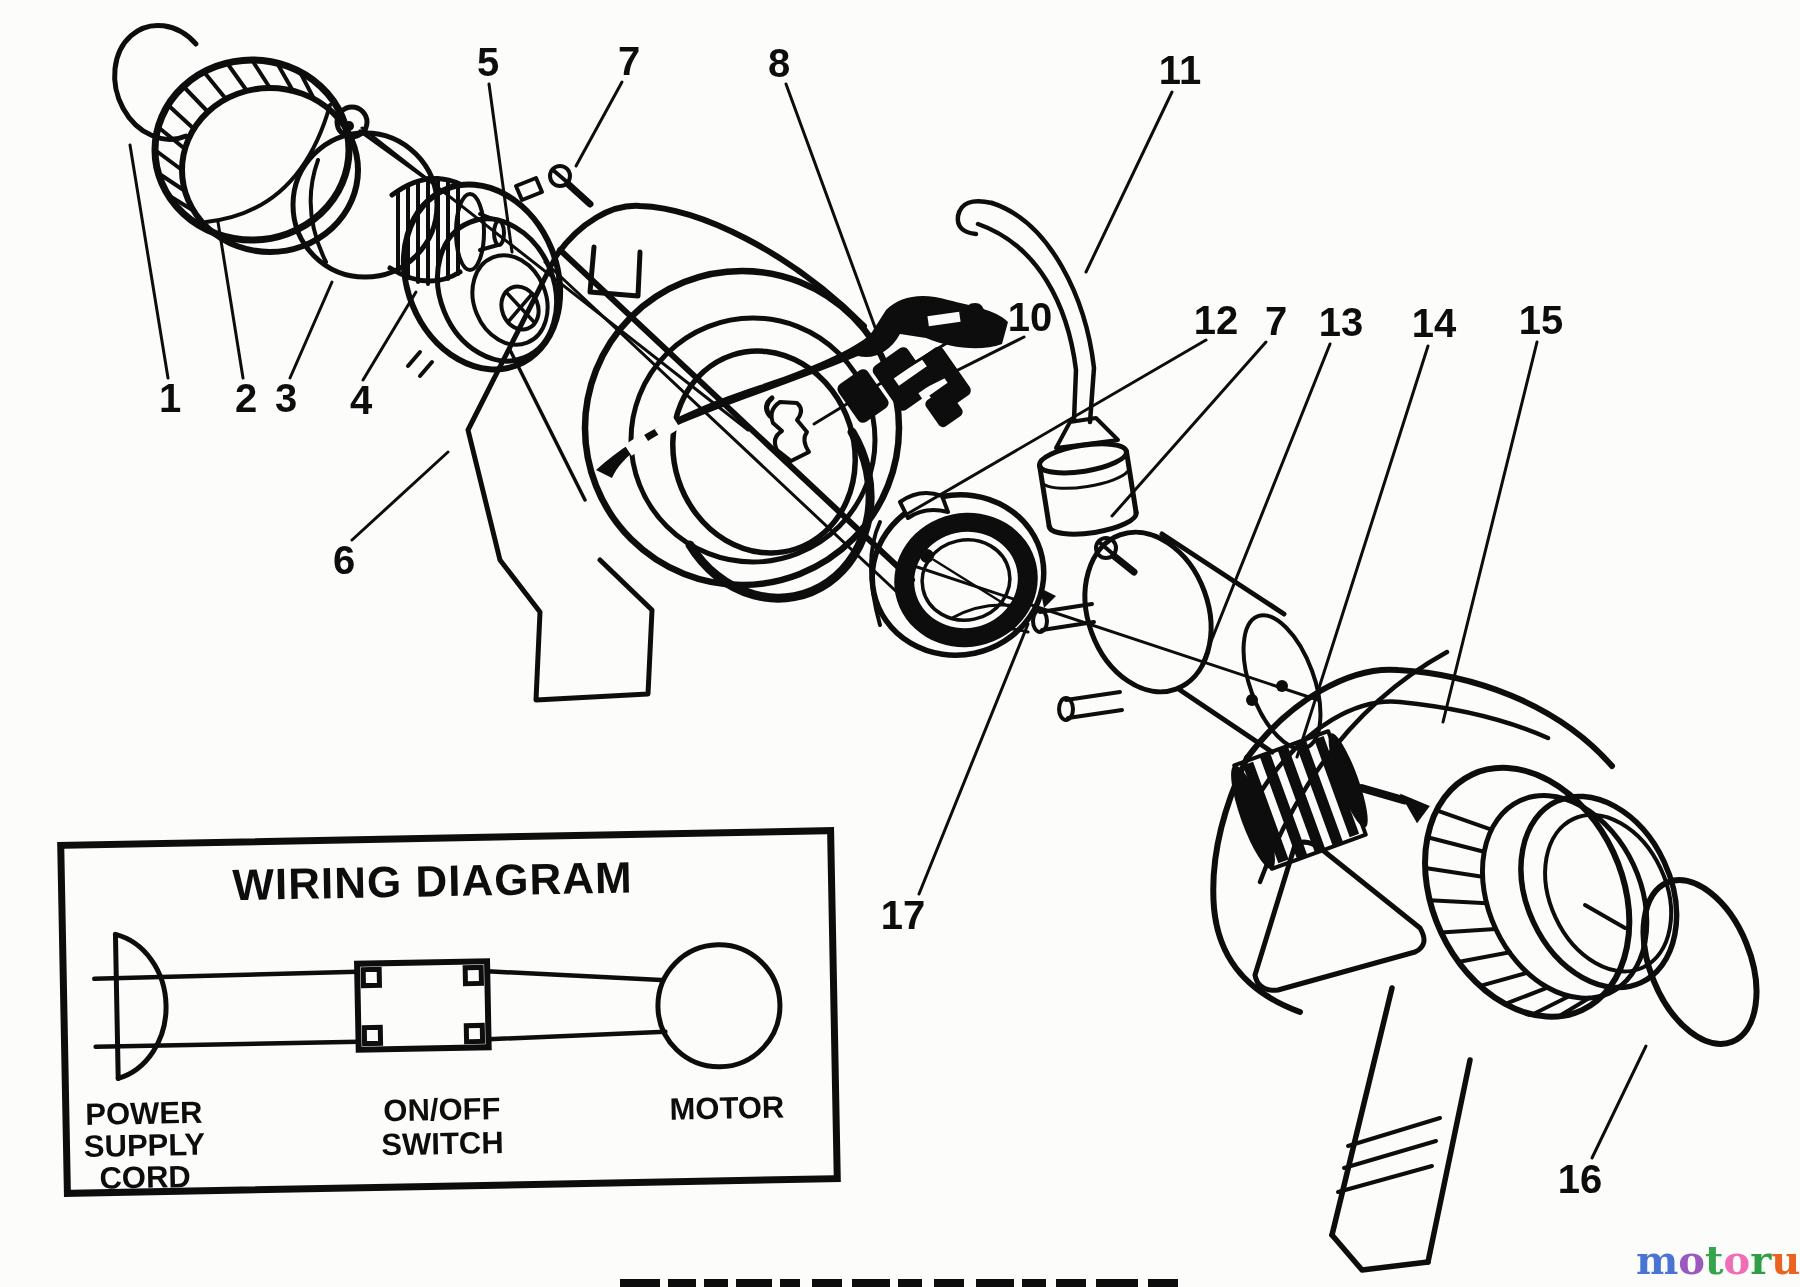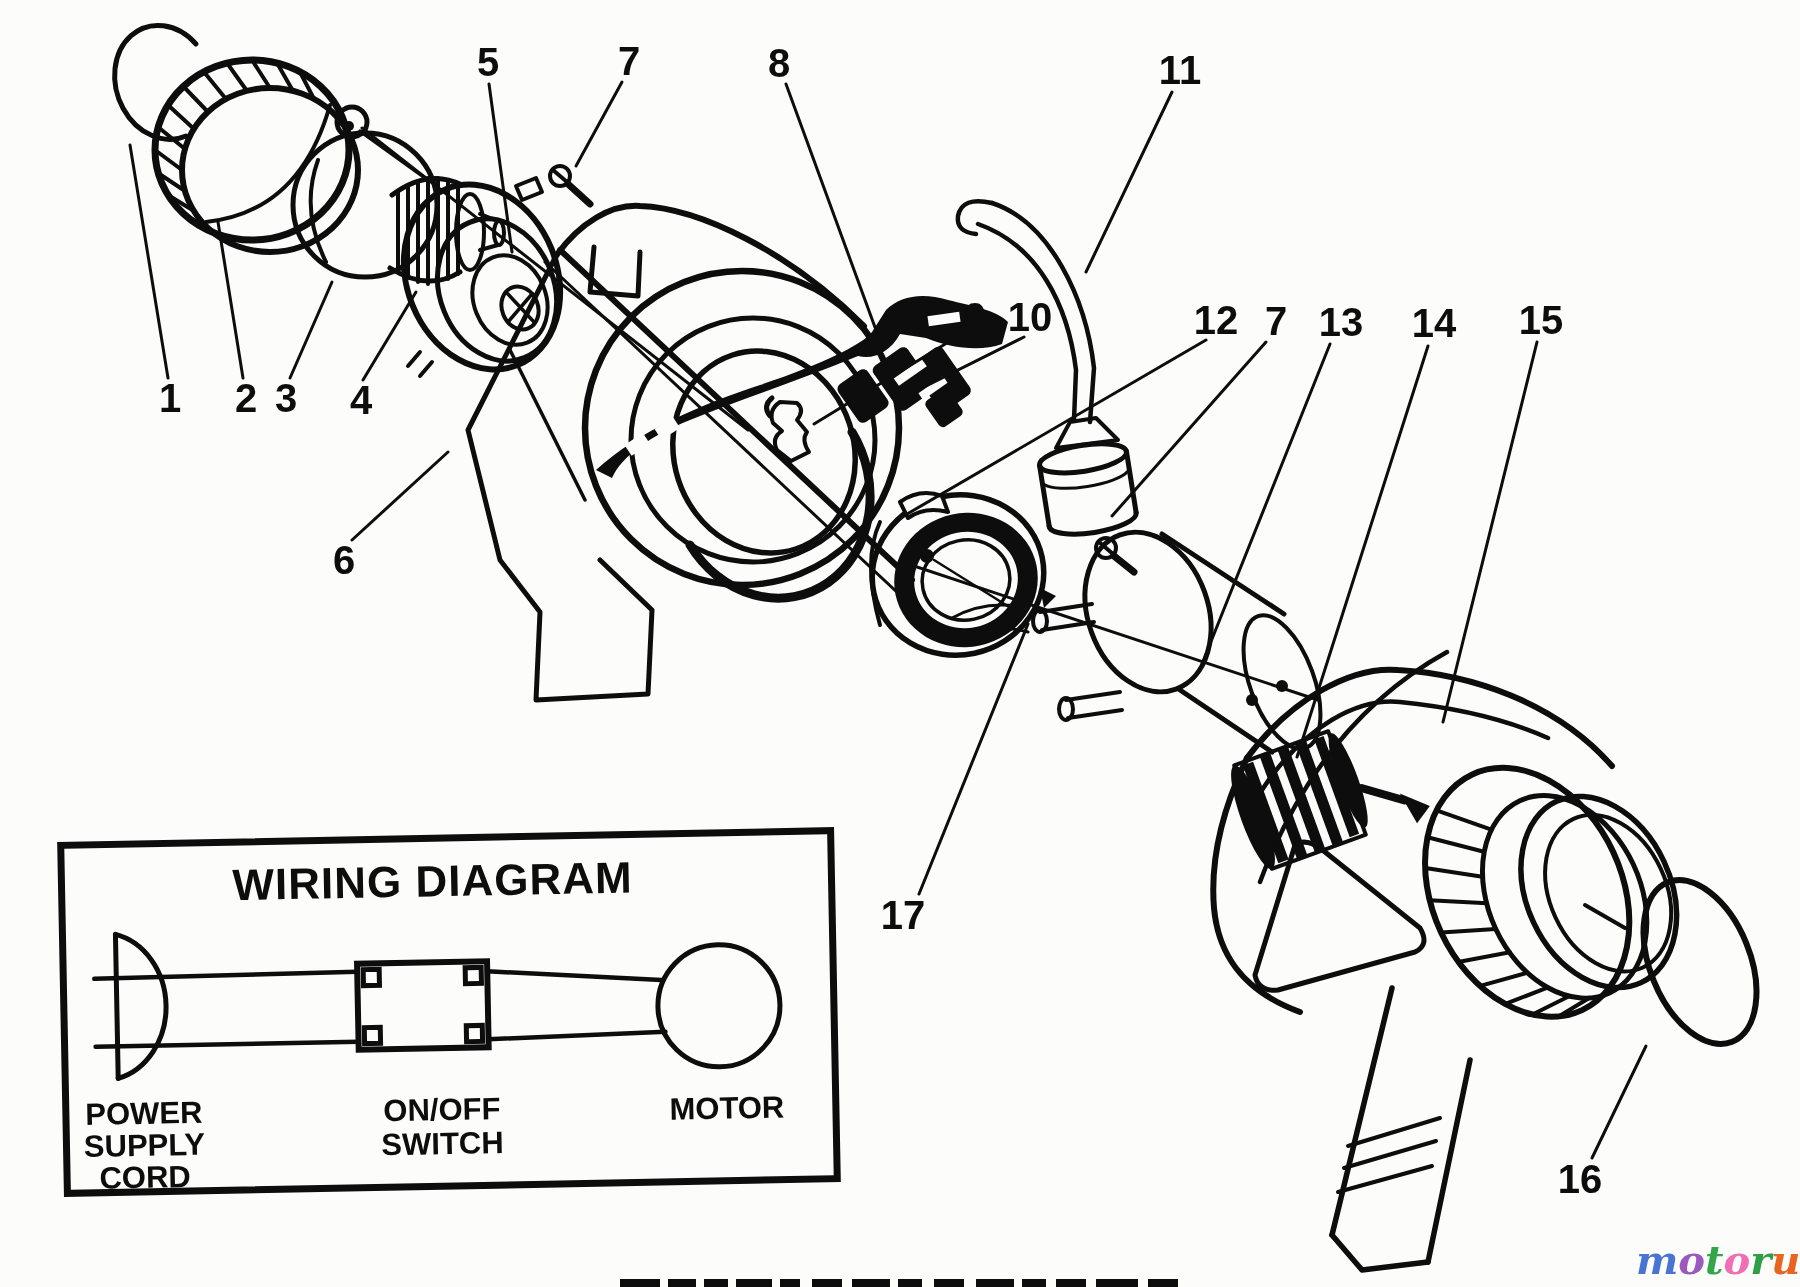--- a/index.html
+++ b/index.html
@@ -3,21 +3,21 @@
 <meta charset="utf-8">
 <style>
   html,body{margin:0;padding:0;}
   body{width:1800px;height:1287px;overflow:hidden;background:#ffffff;}
   .stage{position:relative;width:1800px;height:1287px;background:#fcfcfb;font-family:"Liberation Sans",sans-serif;}
   .stage svg{position:absolute;left:0;top:0;}
   svg text{font-family:"Liberation Sans",sans-serif;font-weight:bold;fill:#0d0d0d;}
   .callout{font-size:40px;}
   .wd-title{font-size:44px;letter-spacing:1px;}
   .wd-label{font-size:31px;}
-  .watermark{position:absolute;left:1636px;top:1236px;font-family:"DejaVu Serif",serif;font-weight:bold;font-size:40px;letter-spacing:0px;white-space:nowrap;font-style:italic;}
+  .watermark{position:absolute;left:1636px;top:1236px;font-family:"DejaVu Serif",serif;font-weight:bold;font-size:40px;letter-spacing:0px;white-space:nowrap;}
 </style>
 </head>
 <body>
 
 <div class="stage" aria-label="exploded-parts-diagram">
 <svg width="1800" height="1287" viewBox="0 0 1800 1287">
   <g stroke="#0d0d0d" fill="none" stroke-linecap="round" stroke-linejoin="round">
 
     <g stroke-width="3">
       <line x1="362" y1="128" x2="748" y2="430"></line>

